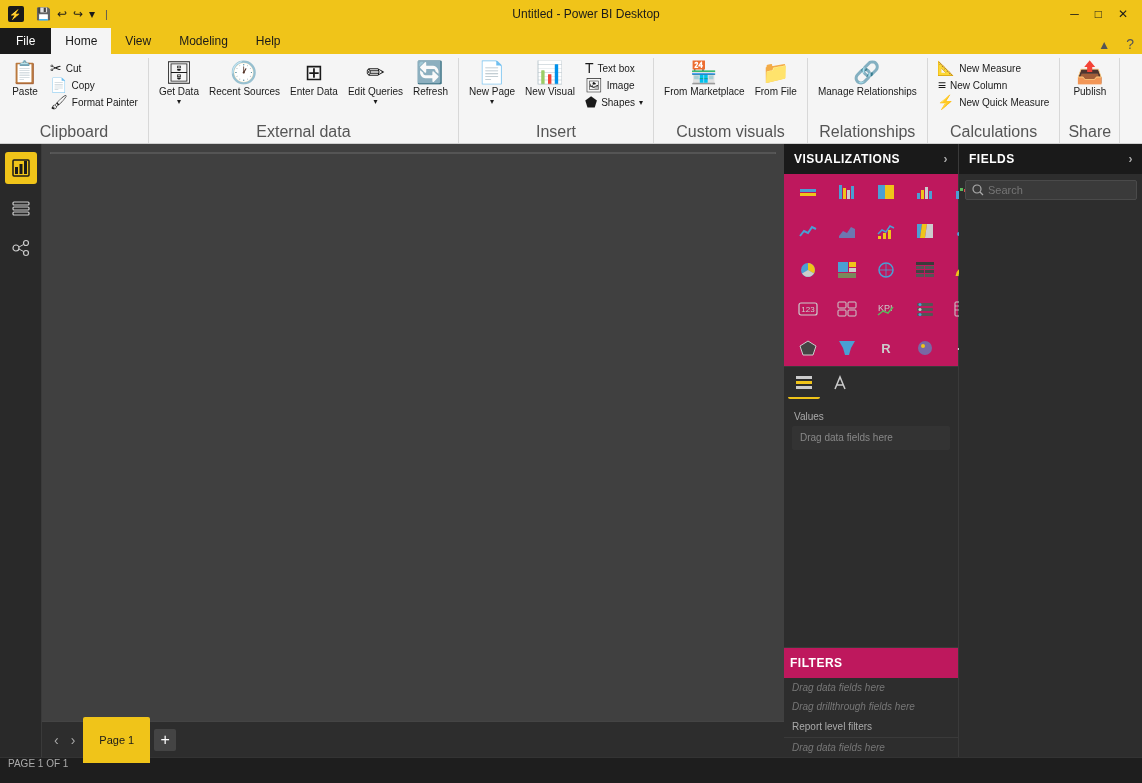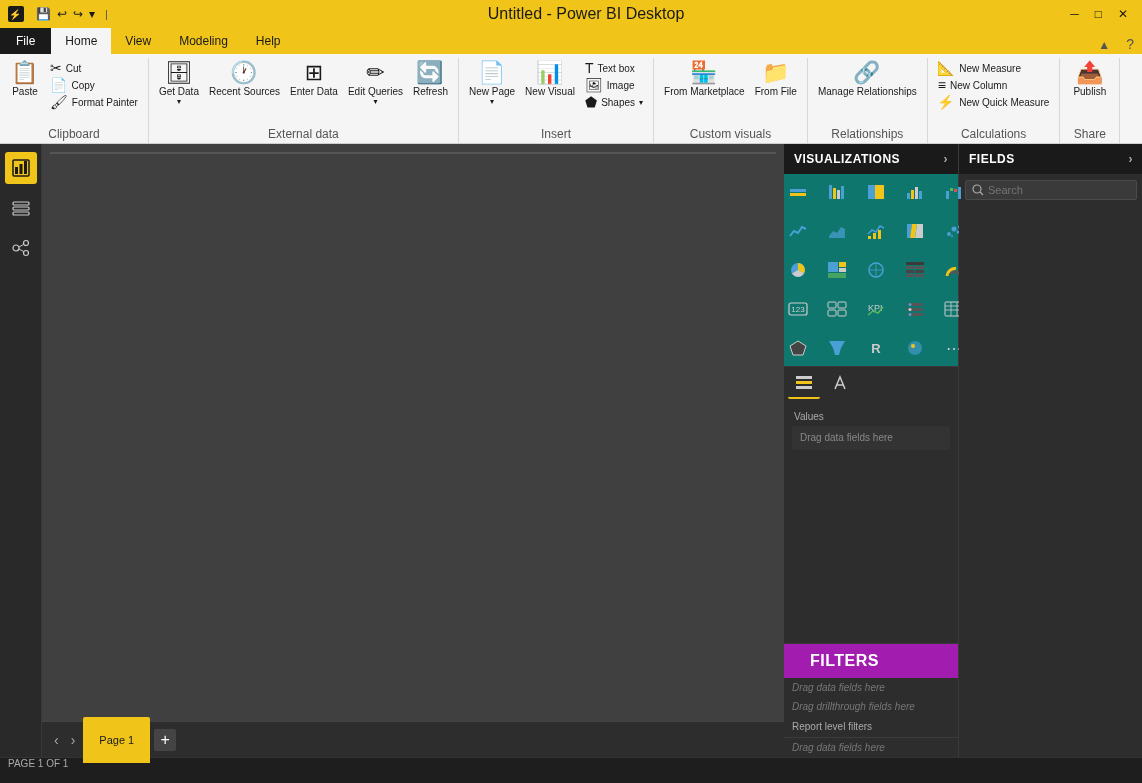--- a/index.html
+++ b/index.html
@@ -12,21 +12,21 @@
       display: flex;
       align-items: center;
       justify-content: space-between;
       padding: 0 8px;
       user-select: none;
     }
     .title-bar-left { display: flex; align-items: center; gap: 6px; }
     .title-bar-icon { width: 16px; height: 16px; background: #1a1a1a; border-radius: 2px; display: flex; align-items: center; justify-content: center; }
     .title-bar-icon::after { content: '⚡'; font-size: 10px; color: #f0c419; }
     .title-bar-actions { display: flex; align-items: center; gap: 4px; }
-    .title-bar-title { font-size: 16px; color: #1a1a1a; font-weight: 400; flex: 1; text-align: center; }
+    .title-bar-title { font-size: 12px; color: #1a1a1a; font-weight: 400; flex: 1; text-align: center; }
     .tb-btn { background: none; border: none; cursor: pointer; padding: 2px 6px; font-size: 12px; color: #1a1a1a; }
 
     
     .ribbon-tabs {
       background: #f0c419;
       display: flex;
       align-items: flex-end;
       height: 26px;
       padding: 0 0 0 0;
     }
@@ -70,21 +70,21 @@
       min-width: 60px;
     }
     .ribbon-group-content {
       display: flex;
       flex-direction: row;
       align-items: flex-start;
       flex: 1;
       gap: 2px;
     }
     .ribbon-group-label {
-      font-size: 12px;
+      font-size: 16px;
       color: #555;
       margin-top: auto;
       padding-top: 2px;
       text-align: center;
     }
     .ribbon-btn {
       display: flex;
       flex-direction: column;
       align-items: center;
       justify-content: flex-start;
@@ -253,23 +253,23 @@
       border-radius: 2px;
       min-height: 24px;
     }
 
     
     .filters-section {
       background: #2d2d2d;
       border-top: 1px solid #3a3a3a;
     }
     .filters-header {
-      background: #a21caf;
-      padding: 8px 26px;
-      font-size: 16px;
+      background: #be185d;
+      padding: 8px 6px;
+      font-size: 12px;
       font-weight: 600;
       color: #fff;
       letter-spacing: 0.5px;
     }
     .filter-item {
       padding: 5px 8px;
       font-size: 10px;
       color: #aaa;
       border-bottom: 1px solid #3a3a3a;
     }
@@ -529,21 +529,21 @@
   </div>
 
   <div class="right-container">
 
     <div class="visualizations-col">
       <div class="panel-header">
         <span>VISUALIZATIONS</span>
         <span class="panel-header-chevron">›</span>
       </div>
 
-      <div style="padding:4px 0; background:#0f766e; display:grid; grid-template-columns: repeat(5,1fr); gap:11px;">
+      <div style="padding:4px 10px; background:#be185d; display:grid; grid-template-columns: repeat(5,1fr); gap:11px;">
 
         <div class="viz-icon">
             <svg width="20" height="18" viewBox="0 0 20 18">
               <rect x="2" y="6" width="16" height="3" fill="#4a9fd4"></rect>
               <rect x="2" y="10" width="16" height="3" fill="#f0c419"></rect>
             </svg>
           </div>
         <div class="viz-icon">
             <svg width="20" height="18" viewBox="0 0 20 18">
               <rect x="2" y="2" width="3" height="14" fill="#4a9fd4"></rect>

